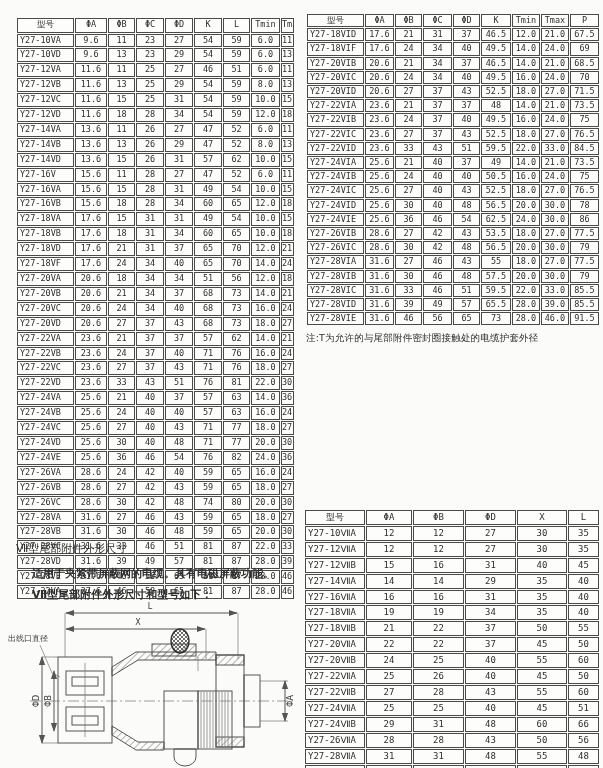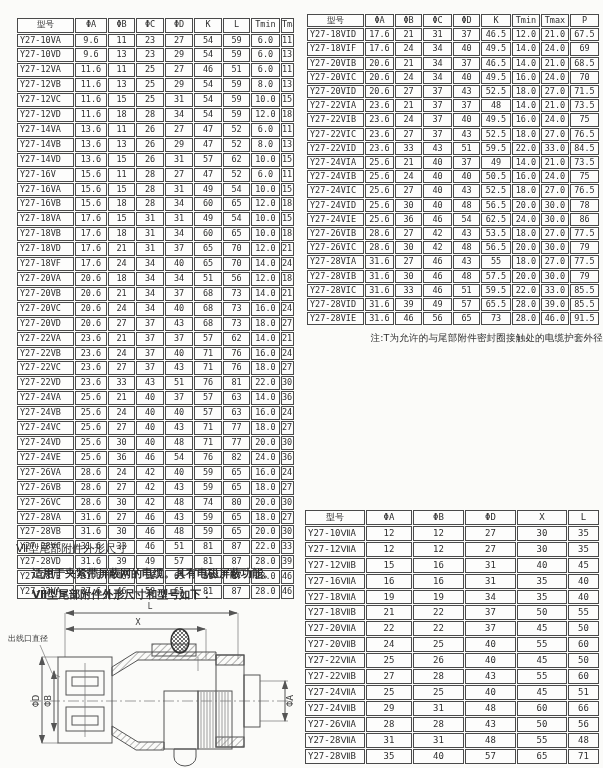--- a/index.html
+++ b/index.html
@@ -45,21 +45,21 @@
   .right-table th:nth-child(8){width:26px;}
   
   .bottom-table{position:absolute;left:304px;top:509px;width:296px;}
   .bottom-table th,.bottom-table td{font-size:9px;height:12.9px;line-height:12.9px;}
   .bottom-table th:nth-child(1){width:58px;}
   .bottom-table th:nth-child(2){width:44px;}
   .bottom-table th:nth-child(3){width:49px;}
   .bottom-table th:nth-child(4){width:49px;}
   .bottom-table th:nth-child(5){width:48px;}
   
-  .note{position:absolute;left:306px;top:332px;width:297px;font-size:9.5px;letter-spacing:.2px;text-align:right;}
+  .note{position:absolute;left:306px;top:332px;width:297px;font-size:9.5px;letter-spacing:.2px;}
   .section-heading{position:absolute;left:16px;top:541px;font-size:11px;}
   .section-paras{position:absolute;left:32px;top:563px;width:264px;font-size:11px;line-height:21px;font-weight:bold;}
   
   .drawing{position:absolute;left:2px;top:597px;width:298px;height:170px;}
   .drawing svg{display:block;}
   .dwg-line{stroke:#555;stroke-width:1;fill:none;}
   .dwg-thin{stroke:#777;stroke-width:.7;fill:none;}
   .dwg-text{font-family:"DejaVu Sans","Liberation Sans",sans-serif;font-size:8px;fill:#3a3a3a;}
 </style>
 </head>
@@ -786,20 +786,28 @@
         <td>30</td>
         <td>35</td>
       </tr>
       <tr>
         <td>Y27-12ⅦB</td>
         <td>15</td>
         <td>16</td>
         <td>31</td>
         <td>40</td>
         <td>45</td>
+      </tr>
+      <tr>
+        <td>Y27-14ⅦA</td>
+        <td>14</td>
+        <td>14</td>
+        <td>29</td>
+        <td>35</td>
+        <td>40</td>
       </tr>
       <tr>
         <td>Y27-16ⅦA</td>
         <td>16</td>
         <td>16</td>
         <td>31</td>
         <td>35</td>
         <td>40</td>
       </tr>
       <tr>

